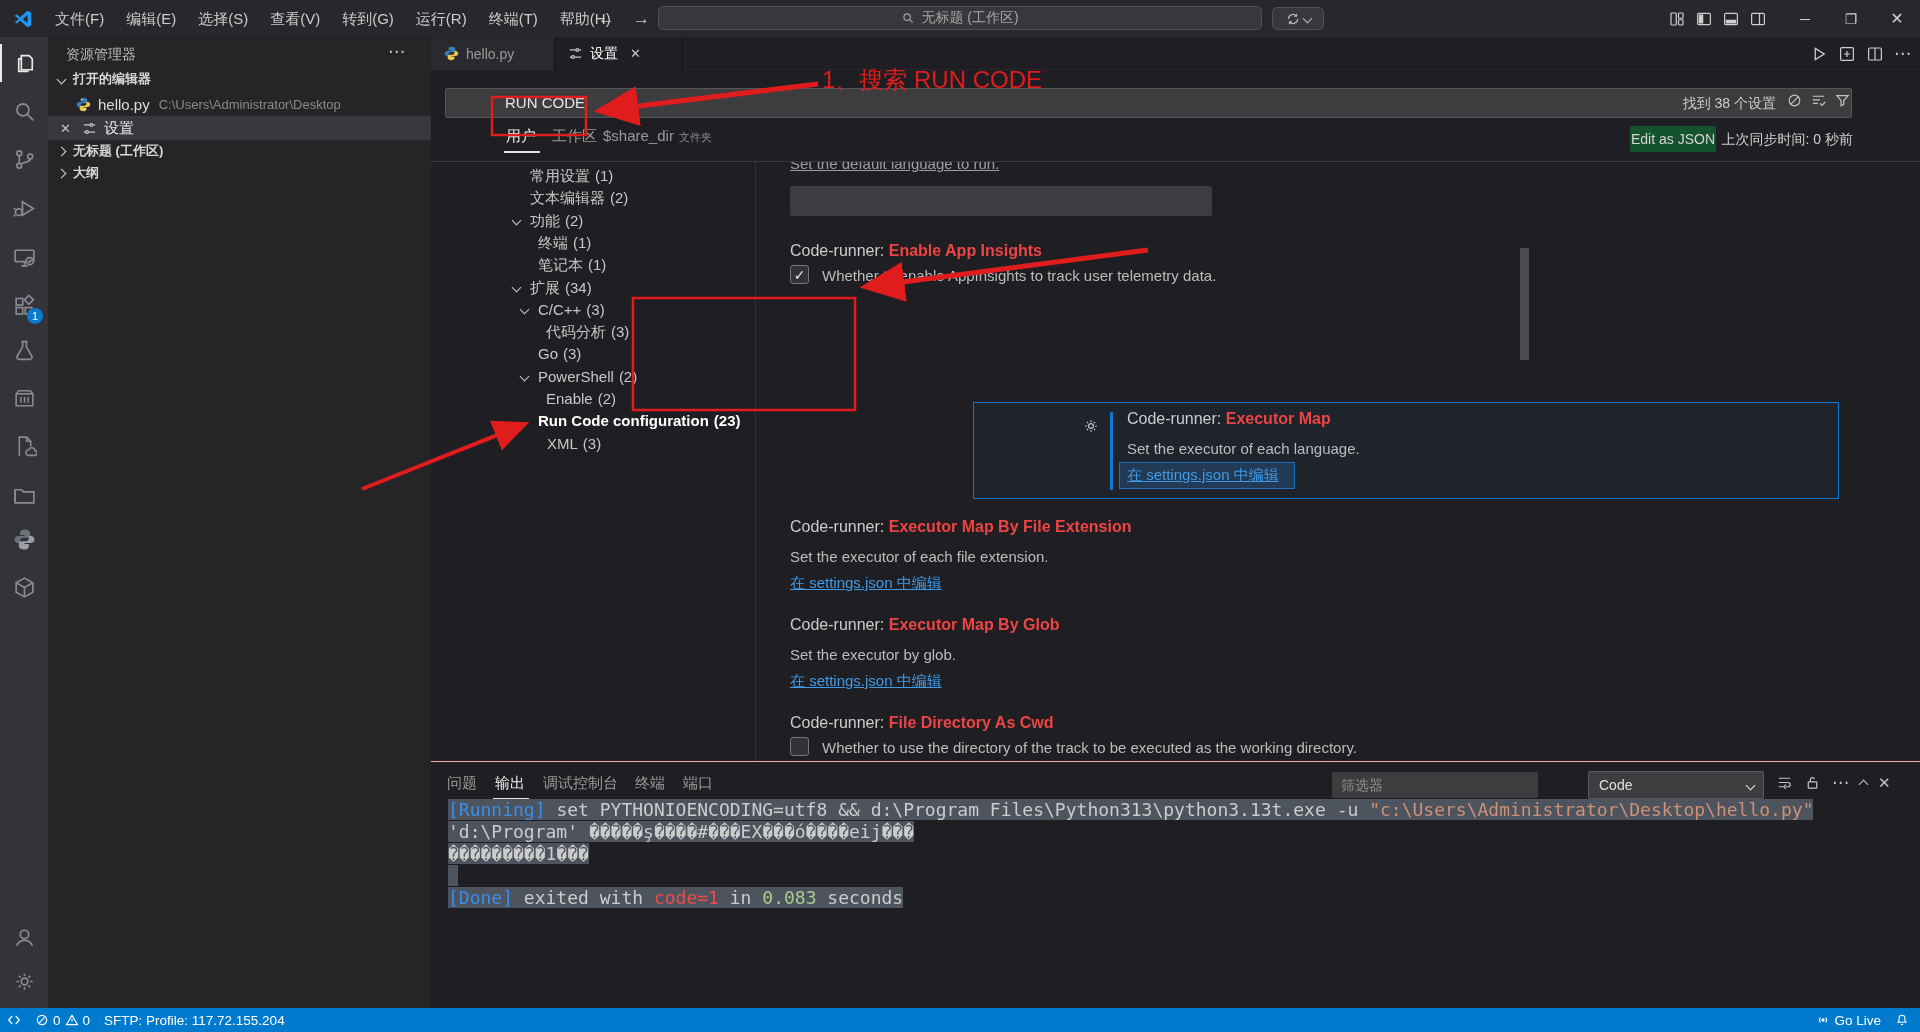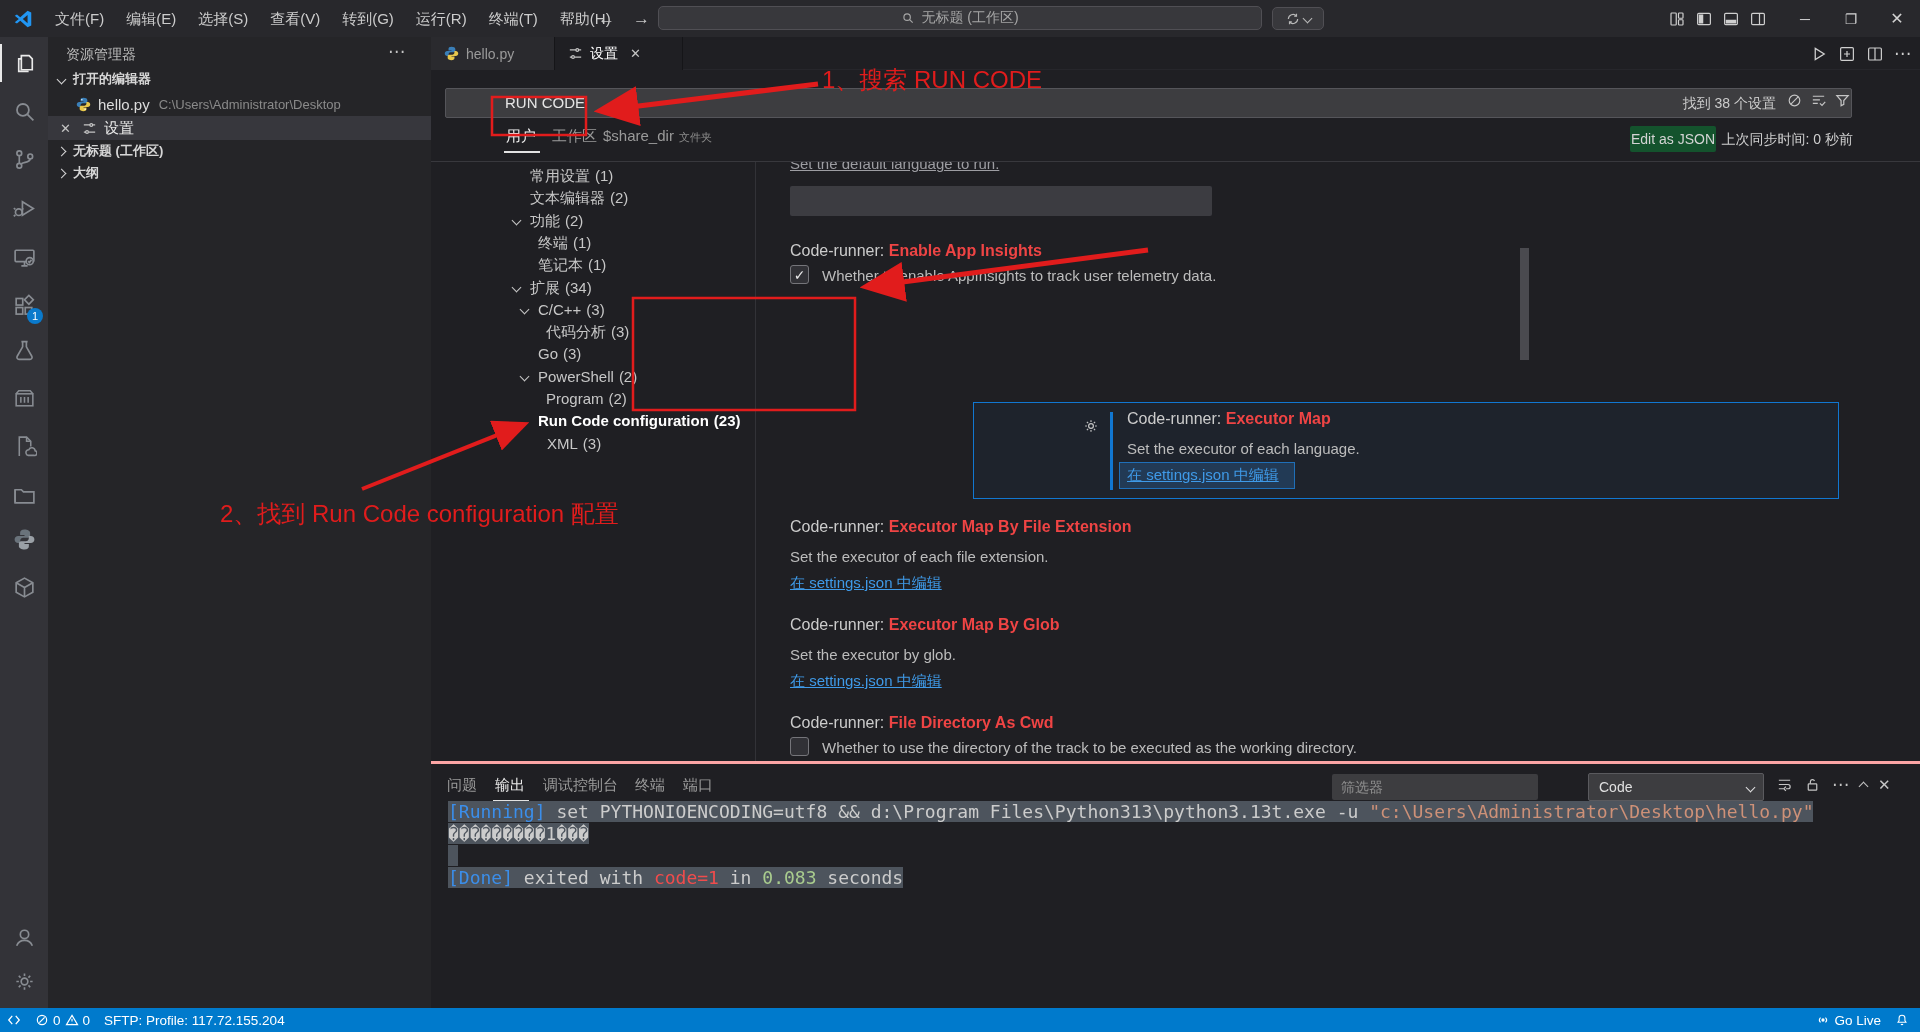--- a/index.html
+++ b/index.html
@@ -76,21 +76,21 @@
   .sdesc { position:absolute; font-size:15px; color:#bcbcbc; }
   .slink { position:absolute; font-size:15px; color:#3f9ae8; text-decoration:underline; }
   .cbox { position:absolute; width:19px; height:19px; background:#313136; border:1px solid #75757a; border-radius:3px; color:#e8e8e8; font-size:14px; display:flex; align-items:center; justify-content:center; }
   #focus-row { position:absolute; left:218px; top:240px; width:866px; height:97px; border:1px solid #1177d1; background:rgba(17,119,209,0.05); }
   #focus-bar { position:absolute; left:355px; top:250px; width:3px; height:78px; background:#1177d1; }
   #row-gear { position:absolute; left:327px; top:255px; width:18px; height:18px; color:#c5c5c5; }
   #link-sel { position:absolute; left:364px; top:300px; width:176px; height:27px; background:rgba(38,79,120,0.55); border:1px solid #1f6fb8; }
   #set-scrollbar { position:absolute; left:1089px; top:178px; width:9px; height:112px; background:#4a4a4f; }
 
   
-  #panel { position:absolute; left:431px; top:761px; width:1489px; height:247px; background:#1f1f23; border-top:3px solid #fca5a5; }
+  #panel { position:absolute; left:431px; top:761px; width:1489px; height:247px; background:#1f1f23; border-top:1px solid #fca5a5; }
   .p-tab { position:absolute; top:12px; font-size:15px; color:#9a9a9a; }
   .p-tab.active { color:#e8e8e8; }
   #p-underline { position:absolute; left:62px; top:36px; width:36px; height:2px; background:#e2e2e2; }
   #p-filter { position:absolute; left:901px; top:10px; width:206px; height:26px; background:#3d3d40; border-radius:2px; font-size:14px; color:#909090; line-height:26px; padding-left:9px; }
   #p-channel { position:absolute; left:1157px; top:9px; width:176px; height:28px; background:#3d3d40; border:1px solid #5a5a5e; border-radius:2px; font-size:14px; color:#e0e0e0; line-height:26px; padding-left:10px; }
   #p-channel .dd { position:absolute; right:9px; top:10px; }
   #p-icons { position:absolute; left:1345px; top:10px; display:flex; gap:11px; color:#c5c5c5; align-items:center;}
   #p-icons svg { width:17px; height:17px; }
   #output { position:absolute; left:17px; top:37px; font-family:"DejaVu Sans Mono","Liberation Mono",monospace; font-size:18px; }
   .out-line { height:22px; white-space:pre; }
@@ -369,21 +369,21 @@
         <div class="toc-item" style="left: 99px; top: 97px;"><span>常用设置</span><span class="cnt">(1)</span></div>
         <div class="toc-item" style="left: 99px; top: 119.3px;"><span>文本编辑器</span><span class="cnt">(2)</span></div>
         <div class="toc-item" style="left: 99px; top: 141.6px;"><span class="chev down" style="position: absolute;"></span><span>功能</span><span class="cnt">(2)</span></div>
         <div class="toc-item" style="left: 107px; top: 163.9px;"><span>终端</span><span class="cnt">(1)</span></div>
         <div class="toc-item" style="left: 107px; top: 186.2px;"><span>笔记本</span><span class="cnt">(1)</span></div>
         <div class="toc-item" style="left: 99px; top: 208.5px;"><span class="chev down" style="position: absolute;"></span><span>扩展</span><span class="cnt">(34)</span></div>
         <div class="toc-item" style="left: 107px; top: 230.8px;"><span class="chev down" style="position: absolute;"></span><span>C/C++</span><span class="cnt">(3)</span></div>
         <div class="toc-item" style="left: 115px; top: 253.1px;"><span>代码分析</span><span class="cnt">(3)</span></div>
         <div class="toc-item" style="left: 107px; top: 275.4px;"><span>Go</span><span class="cnt">(3)</span></div>
         <div class="toc-item" style="left: 107px; top: 297.7px;"><span class="chev down" style="position: absolute;"></span><span>PowerShell</span><span class="cnt">(2)</span></div>
-        <div class="toc-item" style="left: 115px; top: 320px;"><span>Program</span><span class="cnt">(2)</span></div>
+        <div class="toc-item" style="left: 115px; top: 320px;"><span>Enable</span><span class="cnt">(2)</span></div>
         <div class="toc-item active" style="left: 107px; top: 342.3px;"><span>Run Code configuration</span><span class="cnt">(23)</span></div>
         <div class="toc-item" style="left: 107px; top: 364.6px; margin-left: 9px;"><span>XML</span><span class="cnt">(3)</span></div>
       </div>
 
     <div id="set-body">
 
       <div class="clipwrap">
         <div>Set the default language to run.</div>
       </div>
 
@@ -451,20 +451,21 @@
       <svg viewBox="0 0 24 24" fill="none" stroke="currentColor" stroke-width="1.7">
           <rect x="6" y="11" width="12" height="9" rx="1"></rect>
           <path d="M9 11V8a3 3 0 0 1 5.8-1"></path>
         </svg>
       <span style="font-size:17px">⋯</span>
       <span class="chev" style="transform:rotate(-135deg); margin-top:4px"></span>
       <span style="font-size:15px">✕</span>
     </div>
     <div id="output">
         <div class="out-line"><span class="out-sel"><span class="c-blue">[Running] </span><span class="c-fg">set PYTHONIOENCODING=utf8 &amp;&amp; d:\Program Files\Python313\python3.13t.exe -u </span><span class="c-orange">"c:\Users\Administrator\Desktop\hello.py"</span></span></div>
+        <div class="out-line"><span class="out-sel"><span class="c-fg">'d:\Program' �����ş����#���EX���ó����eij���</span></span></div>
         <div class="out-line"><span class="out-sel"><span class="c-fg">���������1���</span></span></div>
         <div class="out-line"><span class="stub"></span></div>
         <div class="out-line"><span class="out-sel"><span class="c-blue">[Done] </span><span class="c-fg">exited with </span><span class="c-red">code=1</span><span class="c-fg"> in </span><span class="c-green">0.083</span><span class="c-fg"> seconds</span></span></div>
       </div>
   </div>
 
   <div id="statusbar">
     <div class="st-item">
       <svg viewBox="0 0 24 24" fill="none" stroke="currentColor" stroke-width="2.2">
           <path d="M9 5L3 12l6 7M15 5l6 7-6 7"></path>
@@ -494,21 +495,20 @@
       <div class="st-item">
         <svg viewBox="0 0 24 24" fill="none" stroke="currentColor" stroke-width="1.8">
             <path d="M12 4a5 5 0 0 1 5 5v4l1.8 2.8H5.2L7 13V9a5 5 0 0 1 5-5z"></path>
             <path d="M10.4 18.8a1.7 1.7 0 0 0 3.2 0"></path>
           </svg>
       </div>
     </div>
   </div>
 
   <div class="anno" id="anno1">1、搜索 RUN CODE</div>
-  <div class="anno" id="anno2">2、找到 Run Code configuration 配置</div>
   <svg id="overlay" width="1920" height="1032">
     <defs>
       <marker id="ah" markerWidth="9" markerHeight="8" refX="6.5" refY="4" orient="auto">
         <path d="M0 0L9 4L0 8z" fill="#e11c1c"></path>
       </marker>
     </defs>
     <line x1="818" y1="84" x2="606" y2="110" stroke="#e11c1c" stroke-width="5" marker-end="url(#ah)"></line>
     <line x1="362" y1="489" x2="520" y2="426" stroke="#e11c1c" stroke-width="4" marker-end="url(#ah)"></line>
     <line x1="1148" y1="250" x2="872" y2="286" stroke="#e11c1c" stroke-width="5" marker-end="url(#ah)"></line>
     <rect x="492" y="97" width="94" height="38" fill="none" stroke="#e11c1c" stroke-width="2.5"></rect>

